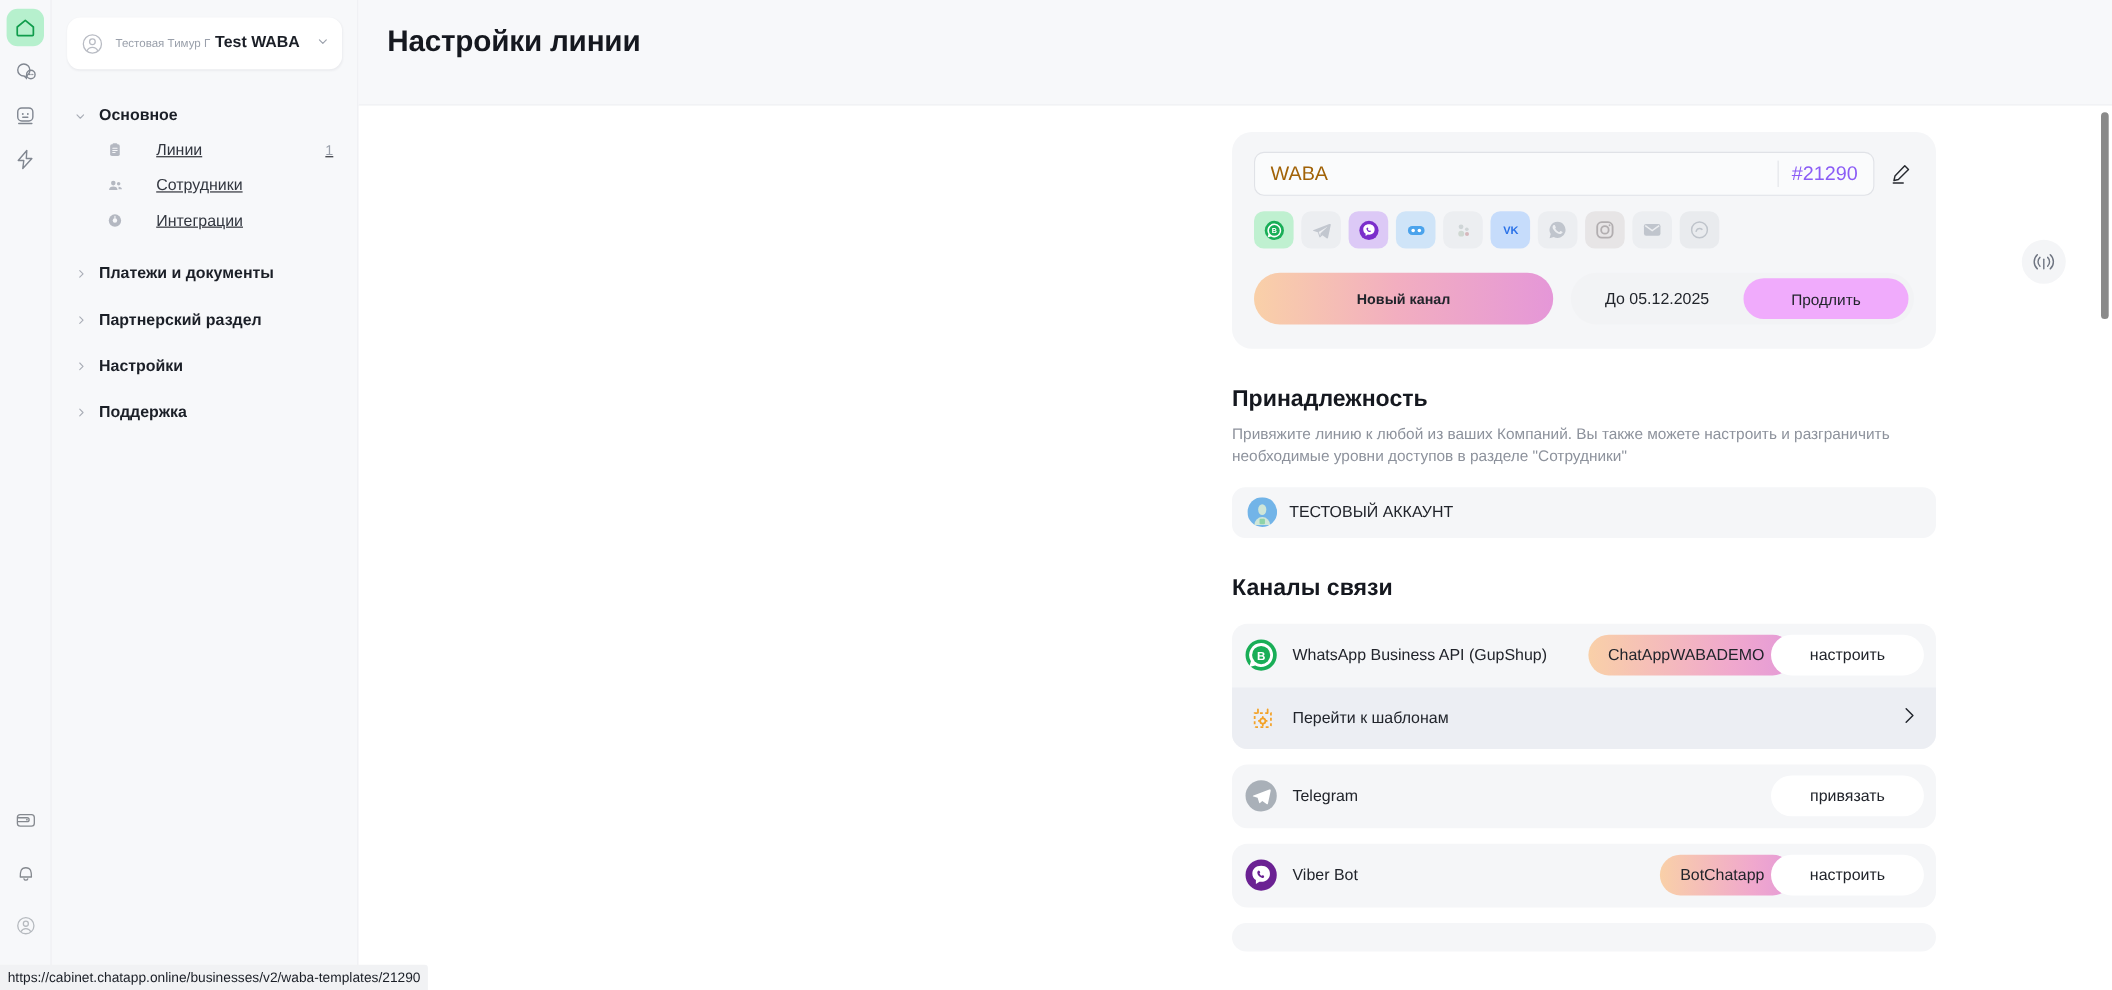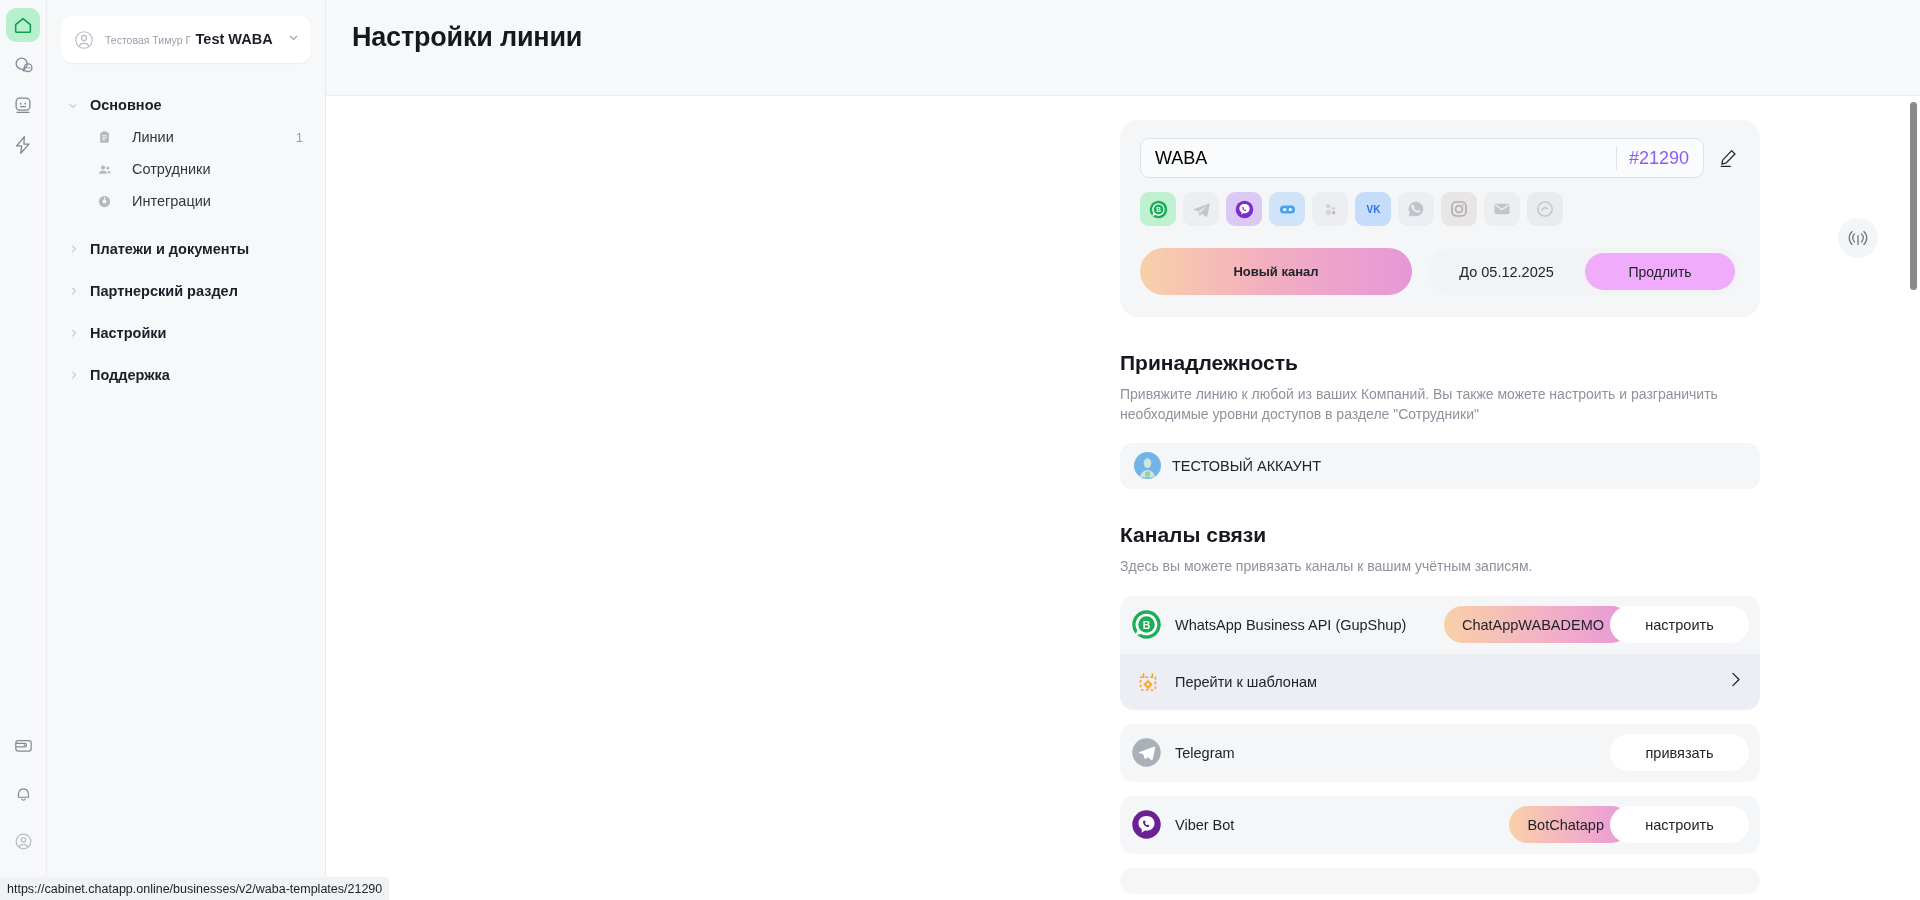--- a/index.html
+++ b/index.html
@@ -63,22 +63,22 @@
   .nav-group-head {
     display: flex; align-items: center; gap: 10px;
     padding: 8px 16px 8px 20px; cursor: pointer;
   }
   .nav-group-head .cname { font-size: 14.5px; font-weight: 700; color: #1b1f27; }
   .nav-caret { width: 13px; height: 13px; color: #a9adb6; flex: 0 0 13px;
                display: flex; align-items: center; justify-content: center; }
   .nav-caret.open { transform: rotate(90deg); }
 
   .nav-item {
-    display: flex; align-items: flex-end;
-    padding: 8px 22px 8px 50px; cursor: pointer; gap: 20px;
+    display: flex; align-items: flex-start;
+    padding: 8px 22px 8px 50px; cursor: pointer; gap: 30px; text-decoration: underline;
   }
   .nav-item .ni-icon { width: 15px; height: 15px; flex: 0 0 15px; color: #b4b8c1; }
   .nav-item .ni-label { font-size: 14.5px; color: #32363f; flex: 1 1 auto; }
   .nav-item .ni-badge { font-size: 13px; color: #9aa0ab; }
   .nav-sub { padding-bottom: 6px; }
   .nav-group { margin-bottom: 10px; }
 
   
   .main { flex: 1 1 auto; height: 900px; position: relative; background: #fff; overflow: hidden; }
   .topbar {
@@ -106,21 +106,21 @@
     padding: 18px 20px 22px 20px;
     margin-bottom: 0;
   }
   .name-row { display: flex; align-items: center; gap: 12px; }
   .name-input {
     flex: 1 1 auto; height: 40px; background: #fafbfc;
     border: 1px solid #e0e2e7; border-radius: 9px;
     display: flex; align-items: center; padding: 0 0 0 14px;
   }
   .name-input .nval {
-    flex: 1 1 auto; font-size: 18px; color: #000000; border: 0; outline: 0;
+    flex: 1 1 auto; font-size: 18px; color: #a16207; border: 0; outline: 0;
     background: transparent; font-family: inherit;
   }
   .name-id {
     font-size: 18px; color: #8b5cf6; padding: 0 14px 0 12px;
     border-left: 1px solid #e2e4e9; line-height: 24px;
   }
   .edit-btn { width: 24px; height: 24px; color: #26292f; cursor: pointer; flex: 0 0 24px; }
 
   .chips { display: flex; gap: 7px; margin-top: 14px; }
   .chip {
@@ -512,21 +512,20 @@
                     <rect x="9.8" y="17.4" width="4.4" height="4.4" rx="1" fill="#8ed3a8"></rect>
                   </svg>
                 </span>
                 <span class="acct-pill-name">ТЕСТОВЫЙ АККАУНТ</span>
               </div>
             </div>
           </div>
 
           <div>
             <div class="sec-title">Каналы связи</div>
-            <div class="sec-desc">Здесь вы можете привязать каналы к вашим учётным записям.</div>
 
             <div class="chan-block">
 
               <div class="chan-card">
                 <div class="chan-row">
                   <span class="chan-ico">
                     <svg width="31" height="31" viewBox="0 0 24 24">
                       <circle cx="12" cy="12" r="11" fill="#19ae57"></circle>
                       <path d="M12 3.6a8.4 8.4 0 0 0-7.2 12.8L3.6 20.4l4.2-1.1A8.4 8.4 0 1 0 12 3.6z" fill="#fff"></path>
                       <circle cx="12" cy="12" r="6.4" fill="#19ae57"></circle>

